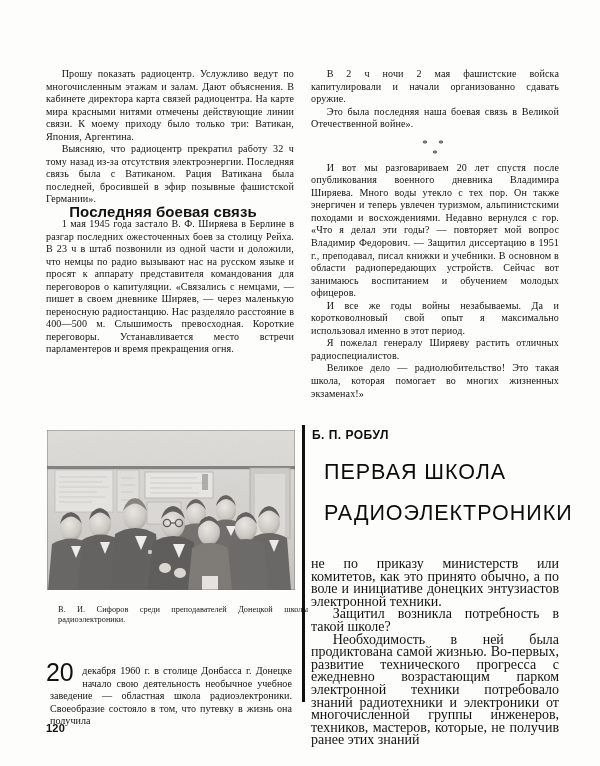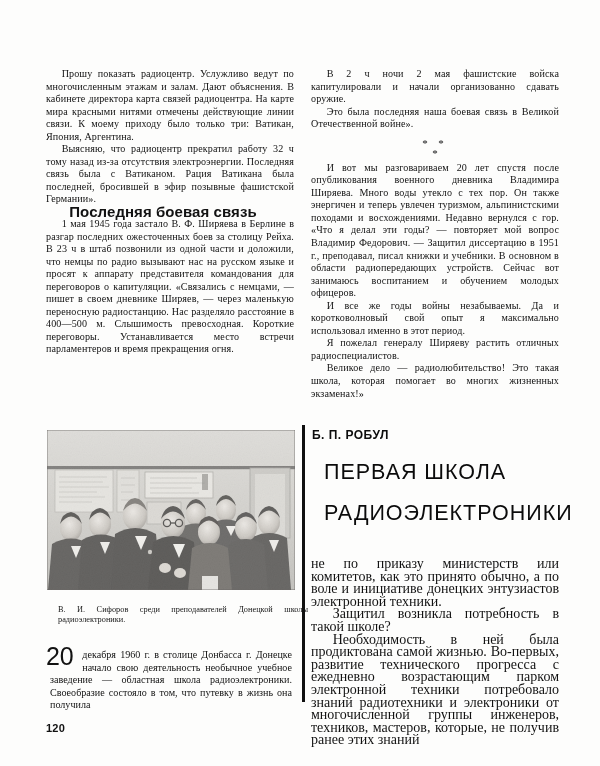--- a/index.html
+++ b/index.html
@@ -84,21 +84,21 @@
     font-size: 8.3px;
     line-height: 10.2px;
     text-align: justify;
     color: #161616;
   }
 
   
   .dropcap-block {
     position: absolute;
     left: 46px;
-    top: 645px;
+    top: 661px;
     width: 250px;
     font-size: 10.1px;
     line-height: 12.6px;
     text-align: justify;
     color: #121212;
   }
   .dropcap {
     float: left;
     font-family: "Liberation Sans", "DejaVu Sans", sans-serif;
     font-size: 25px;

